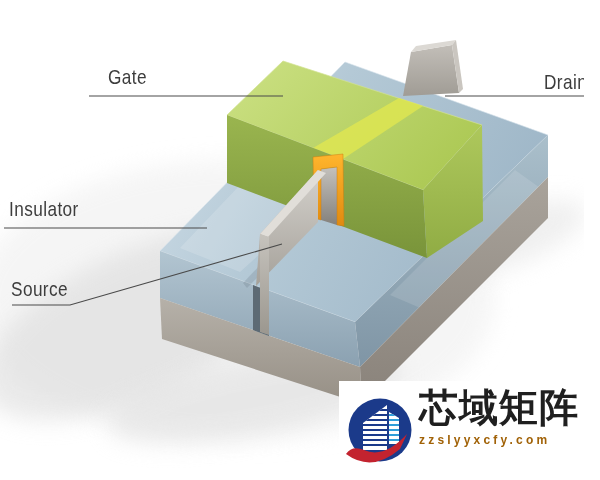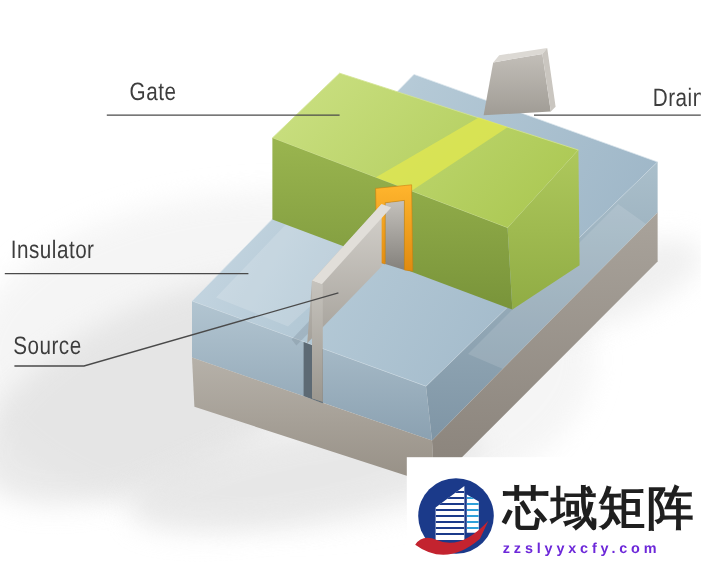--- a/index.html
+++ b/index.html
@@ -25,37 +25,37 @@
   }
   .watermark {
     position: absolute;
     left: 339px;
     top: 381px;
     width: 261px;
     height: 99px;
     background: #ffffff;
   }
   .wm-logo { position: absolute; left: 4px; top: 12px; }
-  .wm-text { position: absolute; left: 80px; top: 22px; width: 178px; }
+  .wm-text { position: absolute; left: 80px; top: 5px; width: 178px; }
   .wm-cn {
     display: block;
     font-size: 39px;
     line-height: 44px;
     font-weight: bold;
     color: #1f1f1f;
     letter-spacing: 1px;
     white-space: nowrap;
   }
   .wm-domain {
     display: block;
     margin-top: 3px;
     font-size: 12px;
     font-weight: bold;
     letter-spacing: 3.2px;
-    color: #6d28d9;
+    color: #a16207;
     white-space: nowrap;
   }
 </style>
 </head>
 <body>
 
 <div class="stage">
 
   <svg class="scene-svg" width="600" height="480" viewBox="0 0 600 480">
     <defs>

